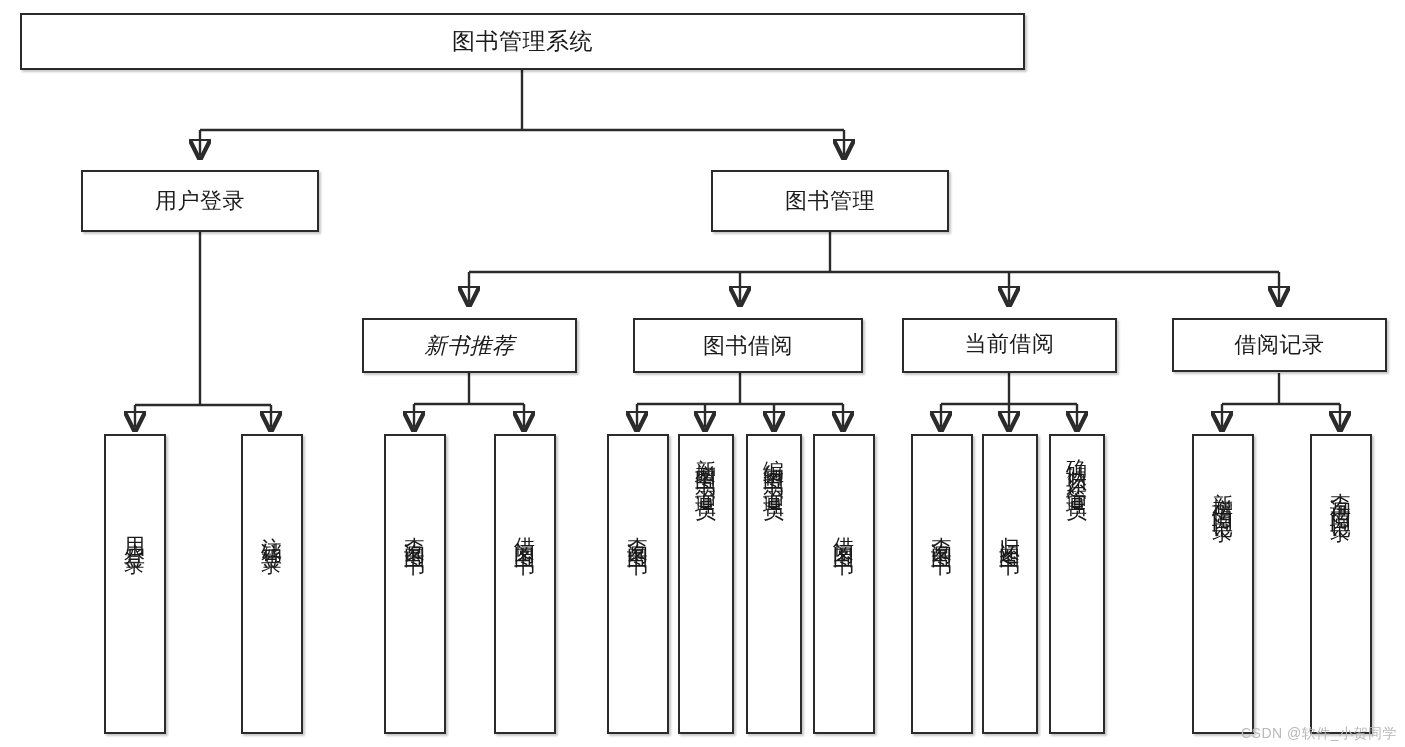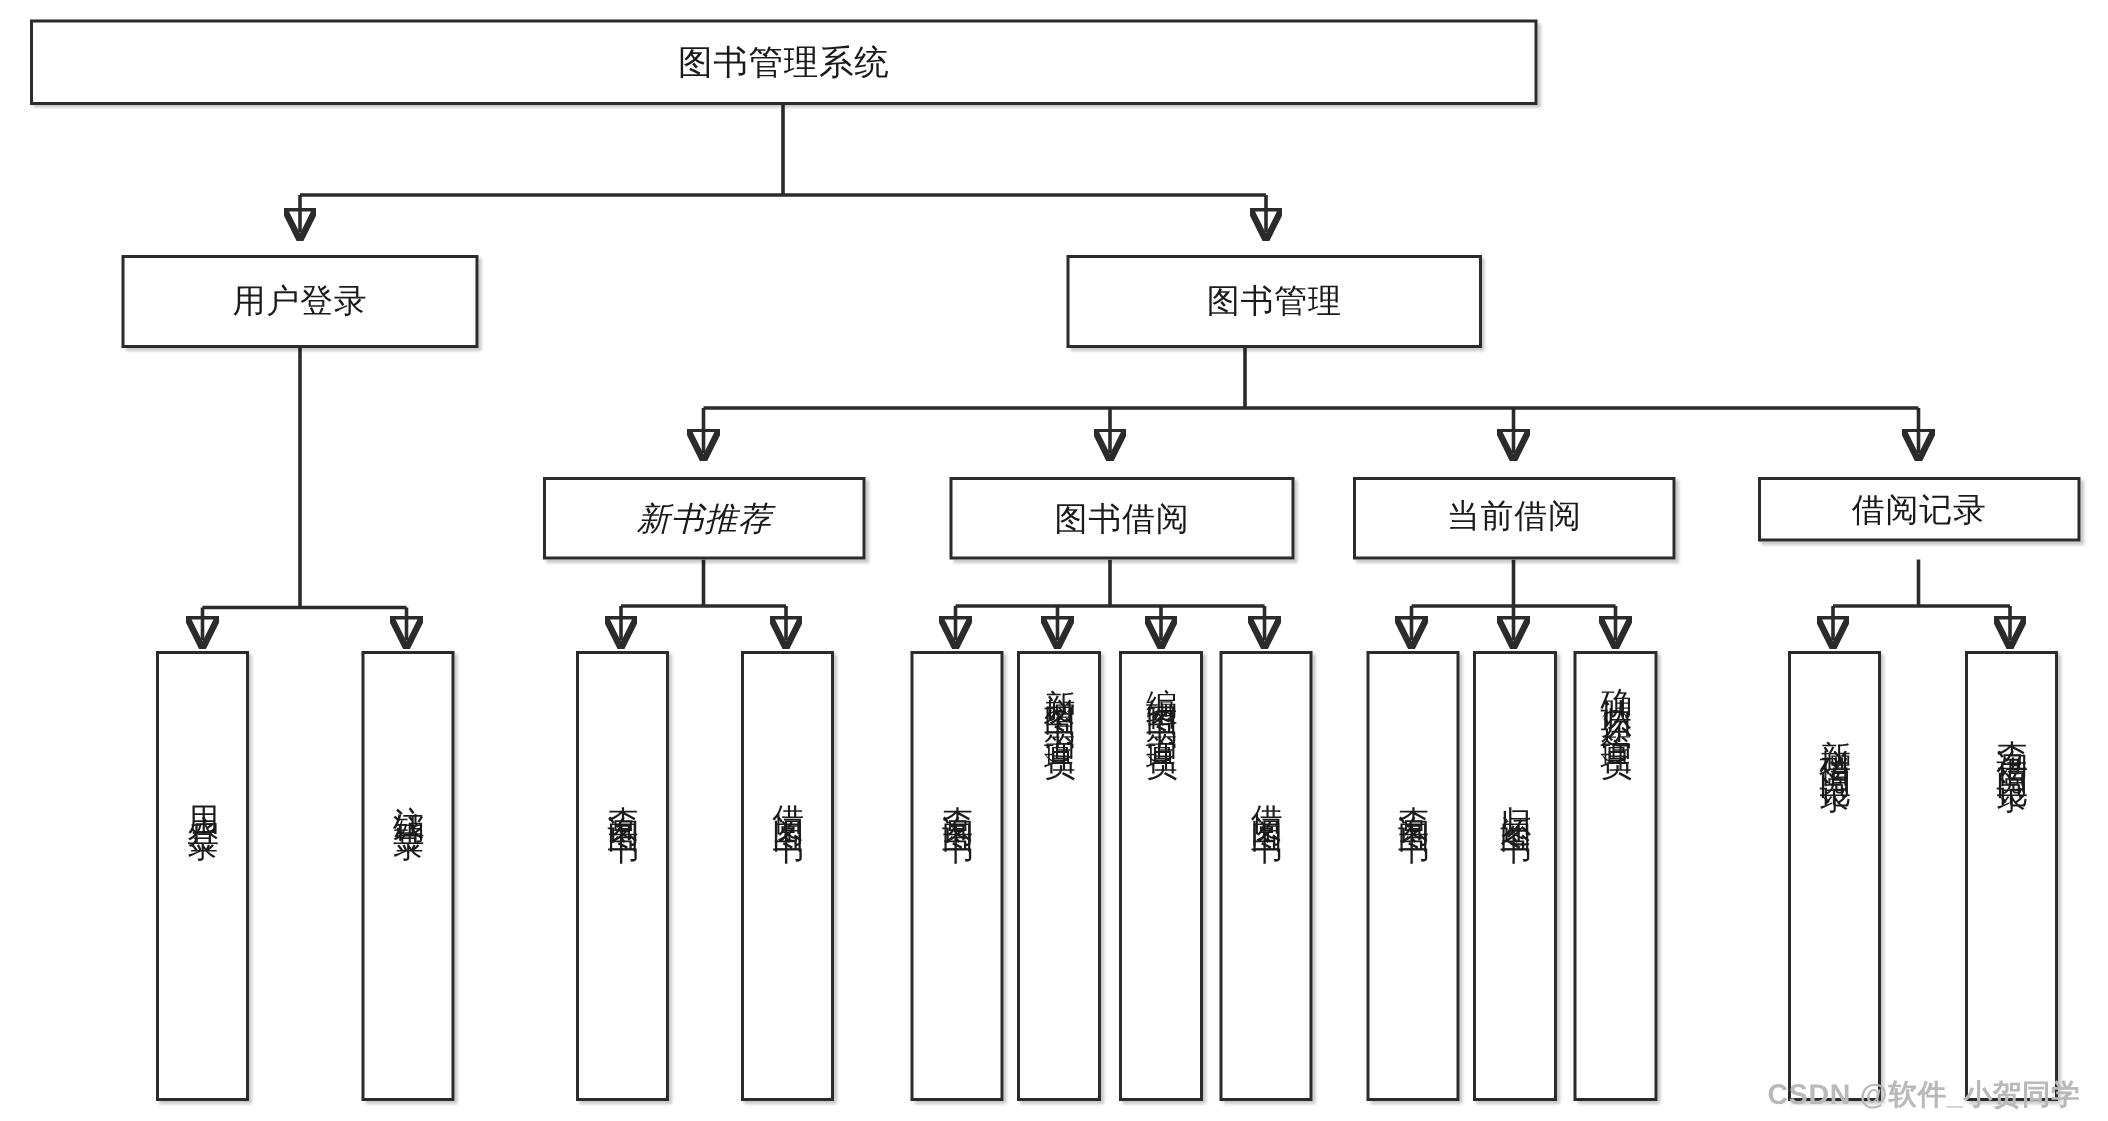--- a/index.html
+++ b/index.html
@@ -64,28 +64,27 @@
     height: 747px;
     pointer-events: none;
   }
   svg#wires path, svg#wires line {
     stroke: #2b2b2b;
     stroke-width: 2.4;
     fill: none;
   }
   .watermark {
     position: absolute;
-    right: 18px;
+    right: 8px;
     bottom: 4px;
-    font-size: 19px;
+    font-size: 14px;
     color: #b9b9b9;
     letter-spacing: 0.5px;
     white-space: nowrap;
     user-select: none;
-    font-weight: bold;
   }
 </style>
 </head>
 <body>
 
 <div id="canvas">
 
   <svg id="wires" viewBox="0 0 1405 747">
     <defs>
       <marker id="arrow" viewBox="0 0 12 12" refX="9" refY="6" markerWidth="9" markerHeight="9" orient="auto-start-reverse">
@@ -134,34 +133,34 @@
     <path d="M1340,404 L1340,427" marker-end="url(#arrow)"></path>
   </svg>
 
   <div class="node h root" style="left:20px; top:13px; width:1005px; height:57px;">
     <span class="label">图书管理系统</span>
   </div>
 
   <div class="node h" style="left:81px; top:170px; width:238px; height:62px;">
     <span class="label">用户登录</span>
   </div>
-  <div class="node h" style="left:711px; top:170px; width:277px; height:62px;">
+  <div class="node h" style="left:711px; top:170px; width:238px; height:62px;">
     <span class="label">图书管理</span>
   </div>
 
   <div class="node h" style="left:362px; top:318px; width:215px; height:55px;font-style:italic;">
     <span class="label">新书推荐</span>
   </div>
   <div class="node h" style="left:633px; top:318px; width:230px; height:55px;">
     <span class="label">图书借阅</span>
   </div>
   <div class="node h" style="left:902px; top:318px; width:215px; height:55px;font-family:Liberation Mono, monospace;">
     <span class="label">当前借阅</span>
   </div>
-  <div class="node h" style="left:1172px; top:318px; width:215px; height:43px;">
+  <div class="node h" style="left:1172px; top:318px; width:215px; height:54px;">
     <span class="label">借阅记录</span>
   </div>
 
   <div class="node v" style="left:104px; top:434px; width:62px; height:300px; padding-top:84px;">
     <span class="label">用户登录</span>
   </div>
   <div class="node v" style="left:241px; top:434px; width:62px; height:300px; padding-top:84px;">
     <span class="label">注销登录</span>
   </div>
 

